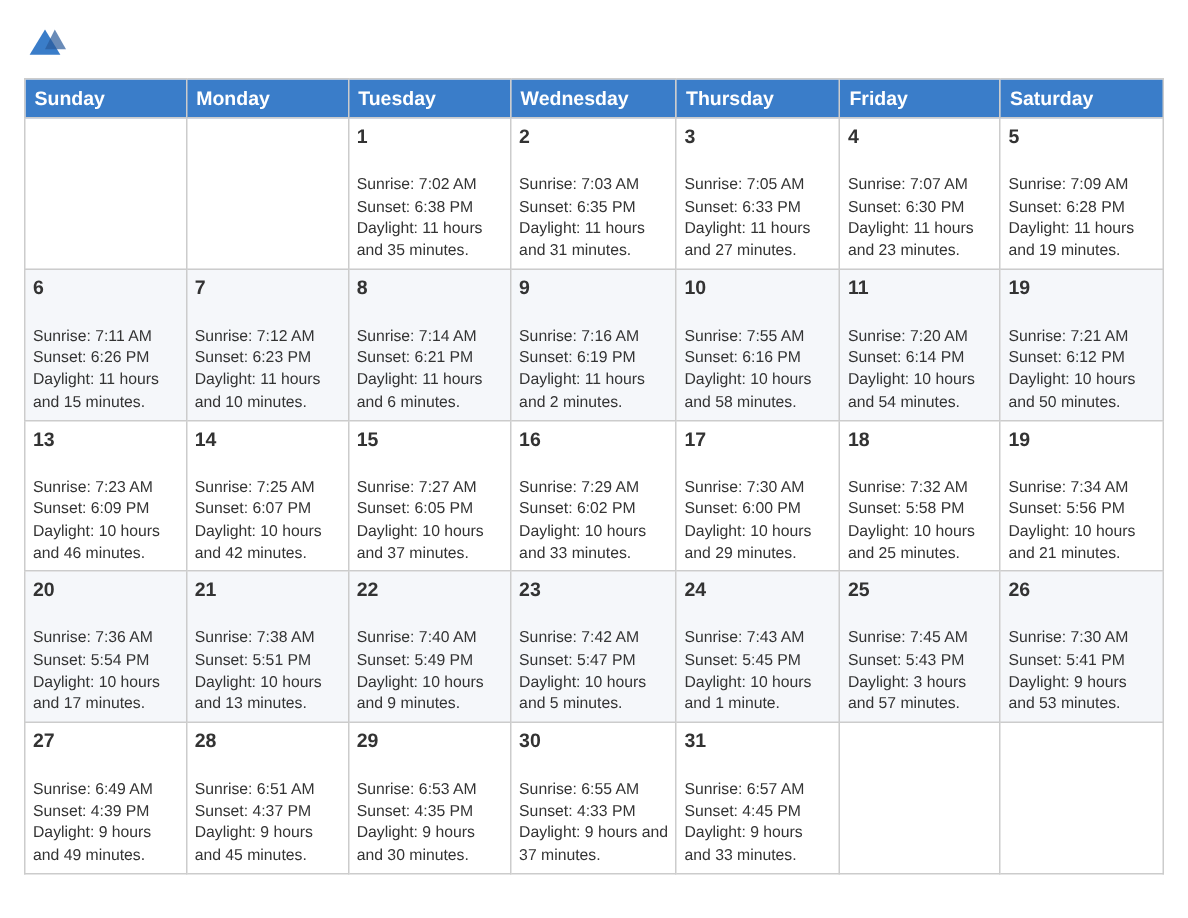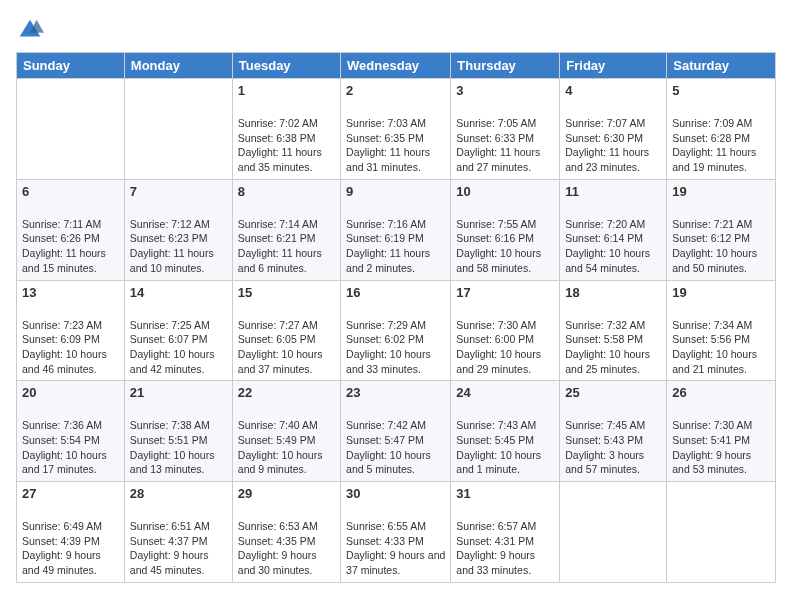--- a/index.html
+++ b/index.html
@@ -375,21 +375,21 @@
         <div class="day-info">
           <span>Sunrise: 6:55 AM</span><br>
           <span>Sunset: 4:33 PM</span><br>
           <span>Daylight: 9 hours and 37 minutes.</span>
         </div>
       </td>
         <td>
         <span class="day-num">31</span>
         <div class="day-info">
           <span>Sunrise: 6:57 AM</span><br>
-          <span>Sunset: 4:31 PM</span><br>
+          <span>Sunset: 4:45 PM</span><br>
           <span>Daylight: 9 hours and 33 minutes.</span>
         </div>
       </td>
         <td class="empty-cell"></td>
         <td class="empty-cell"></td>
       </tr>
     </tbody>
 </table>
 
 </body></html>

